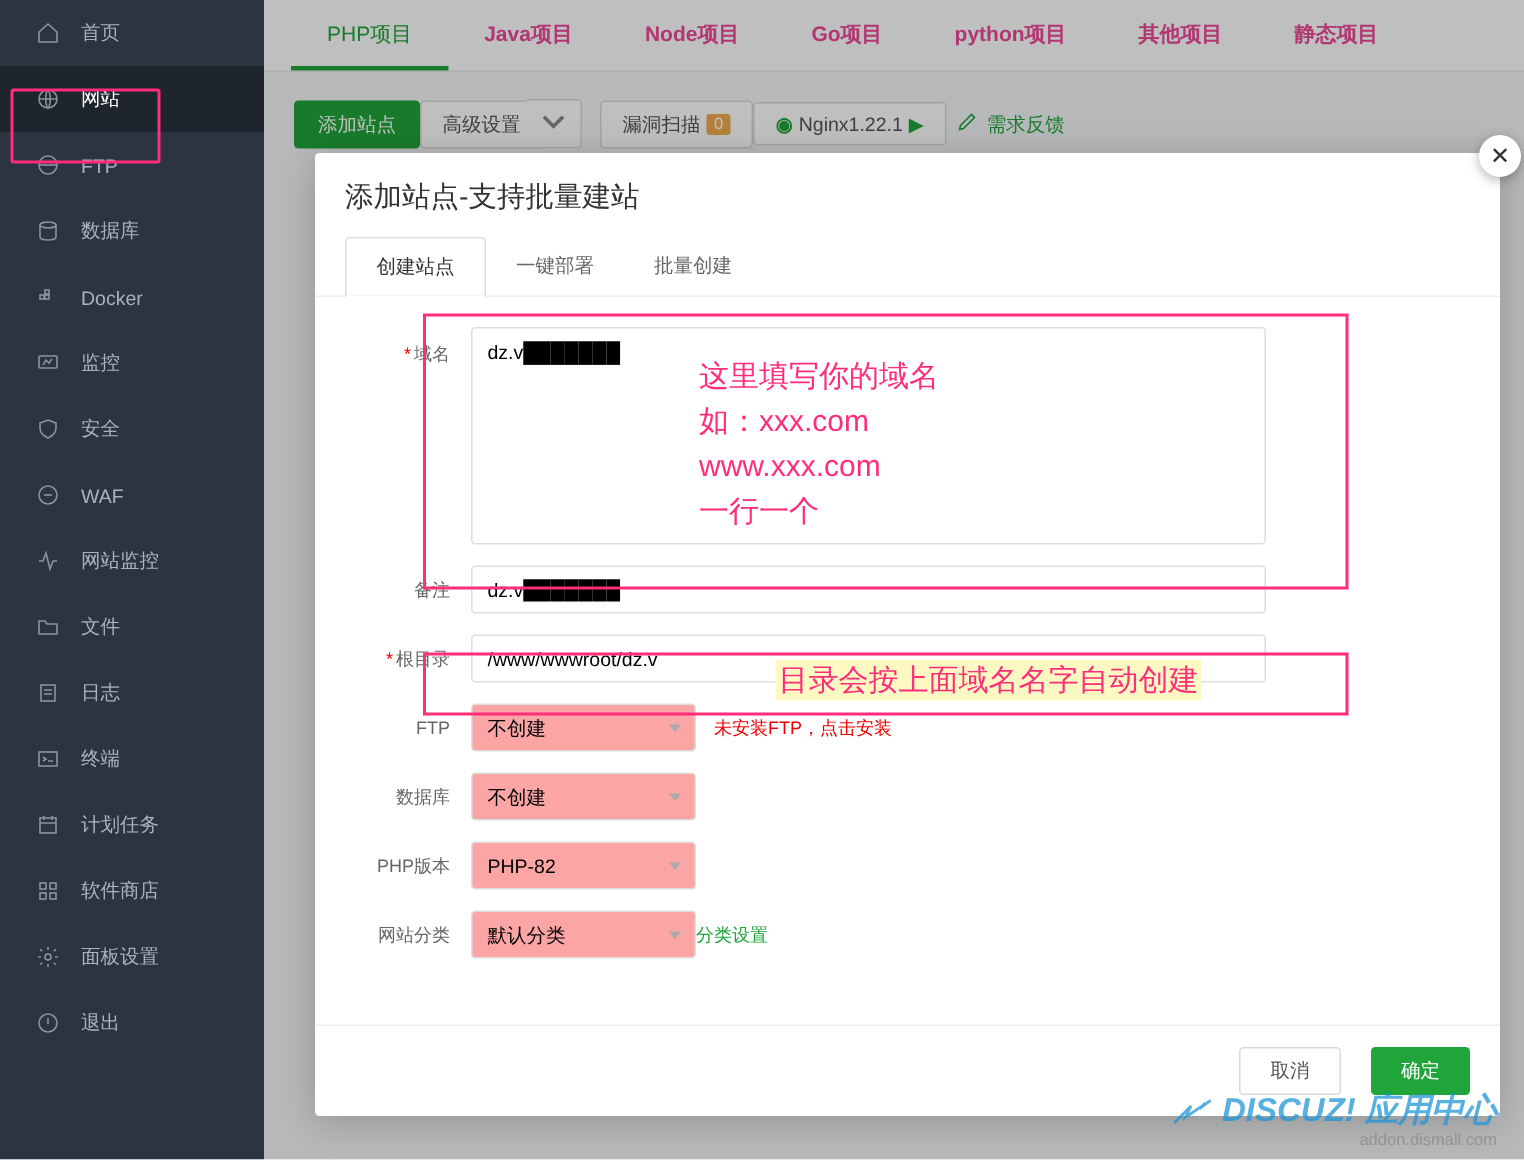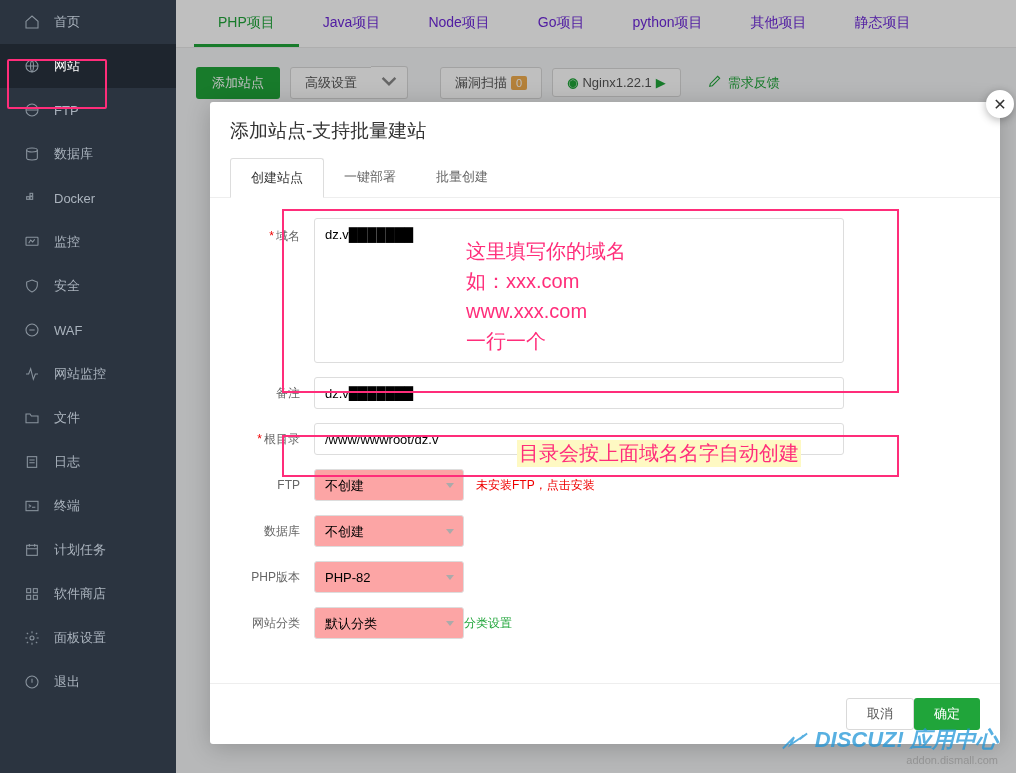--- a/index.html
+++ b/index.html
@@ -3,23 +3,23 @@
 <meta charset="utf-8">
 <style>
 * { box-sizing: border-box; margin: 0; padding: 0; }
 body { font-family: -apple-system, "Microsoft YaHei", sans-serif; font-size: 13px; color: #333; background: #f5f6f7; width: 1016px; height: 773px; overflow: hidden; position: relative; }
 .sidebar { position: absolute; left: 0; top: 0; width: 176px; height: 773px; background: #2b3440; }
 .sidebar-item { display: flex; align-items: center; height: 44px; padding-left: 24px; color: #aab3bd; cursor: pointer; font-size: 13px; }
 .sidebar-item.active { background: #1e252e; color: #fff; }
 .sidebar-item .icon { width: 16px; height: 16px; margin-right: 14px; display: inline-flex; align-items: center; justify-content: center; }
 .main { position: absolute; left: 176px; top: 0; right: 0; bottom: 0; background: #f5f6f7; }
 .tabs { display: flex; background: #fff; padding-left: 18px; border-bottom: 1px solid #e8e8e8; }
-.tab { padding: 14px 24px 12px; color: #6d28d9; cursor: pointer; font-size: 14px; }
+.tab { padding: 14px 24px 12px; color: #ec4899; cursor: pointer; font-size: 14px; font-weight: bold; }
 .tab.active { color: #20a53a; font-weight: 500; border-bottom: 3px solid #20a53a; }
-.toolbar { display: flex; align-items: center; padding: 18px 20px; gap: 10px; }
+.toolbar { display: flex; align-items: center; padding: 18px 20px; gap: 0; }
 .btn-primary { background: #20a53a; color: #fff; border: none; padding: 7px 16px; border-radius: 3px; cursor: pointer; font-size: 13px; }
 .btn-default { background: #fff; border: 1px solid #d9d9d9; color: #555; padding: 6px 14px; border-radius: 3px; cursor: pointer; font-size: 13px; display: inline-flex; align-items: center; }
 .btn-group-addon { border: 1px solid #d9d9d9; border-left: none; background: #fff; padding: 6px 10px; border-radius: 0 3px 3px 0; cursor: pointer; margin-left: -11px; }
 .badge-y { background: #f0ad4e; color: #fff; font-size: 11px; padding: 1px 5px; border-radius: 2px; margin-left: 4px; }
 .nginx-icon { color: #20a53a; font-weight: bold; margin-right: 4px; }
 .play { color: #20a53a; margin-left: 4px; }
 .link-green { color: #20a53a; cursor: pointer; display: inline-flex; align-items: center; font-size: 13px; }
 .link-green .icon { margin-right: 5px; }
 .overlay { position: absolute; left: 176px; top: 0; right: 0; bottom: 0; background: rgba(0,0,0,0.25); }
 .dialog { position: absolute; left: 210px; top: 102px; width: 790px; background: #fff; border-radius: 3px; box-shadow: 0 4px 24px rgba(0,0,0,0.2); }
@@ -34,21 +34,21 @@
 .form-label { width: 60px; text-align: right; margin-right: 14px; font-size: 12px; color: #666; }
 .form-label.top { padding-top: 10px; }
 .req { color: #ef0000; margin-right: 2px; }
 .ta { width: 530px; height: 145px; border: 1px solid #ddd; border-radius: 3px; padding: 8px 10px; font-size: 13px; resize: none; font-family: inherit; }
 .inp { width: 530px; height: 32px; border: 1px solid #ddd; border-radius: 3px; padding: 0 10px; font-size: 13px; }
 .sel { width: 150px; height: 32px; border: 1px solid #ddd; border-radius: 3px; padding: 0 22px 0 10px; font-size: 13px; background: #fca5a5; appearance: none; position: relative; }
 .sel-wrap { position: relative; display: inline-block; }
 .sel-wrap::after { content: ""; position: absolute; right: 10px; top: 14px; width: 0; height: 0; border-left: 4px solid transparent; border-right: 4px solid transparent; border-top: 5px solid #aaa; pointer-events: none; }
 .hint { color: #ef0000; font-size: 12px; margin-left: 12px; cursor: pointer; }
 .hint-g { color: #20a53a; font-size: 12px; margin-left: 0; cursor: pointer; }
-.dialog-footer { display: flex; justify-content: flex-end; padding: 14px 20px; border-top: 1px solid #eee; gap: 0; }
+.dialog-footer { display: flex; justify-content: flex-end; padding: 14px 20px; border-top: 1px solid #eee; gap: 20px; }
 .highlight-sidebar { position: absolute; left: 7px; top: 59px; width: 100px; height: 50px; border: 2px solid #ff2d7a; pointer-events: none; border-radius: 2px; }
 .highlight-domain { position: absolute; left: 282px; top: 209px; width: 617px; height: 184px; border: 2px solid #ff2d7a; pointer-events: none; }
 .highlight-root { position: absolute; left: 282px; top: 435px; width: 617px; height: 42px; border: 2px solid #ff2d7a; pointer-events: none; }
 .anno1 { position: absolute; left: 466px; top: 236px; color: #ff2d7a; font-size: 20px; line-height: 30px; pointer-events: none; }
 .anno2 { position: absolute; left: 517px; top: 440px; color: #ff2d7a; font-size: 20px; pointer-events: none; background: #fef9c3; padding: 0 2px; }
 .watermark { position: absolute; right: 18px; bottom: 8px; font-size: 22px; font-weight: bold; font-style: italic; color: #2196d8; opacity: 0.75; pointer-events: none; text-align: right; }
 .watermark .sub { font-size: 11px; font-weight: normal; font-style: normal; color: #888; display: block; line-height: 10px; }
 svg { width: 16px; height: 16px; }
 .si { stroke: #8a949e; fill: none; stroke-width: 1.6; }
 </style>

